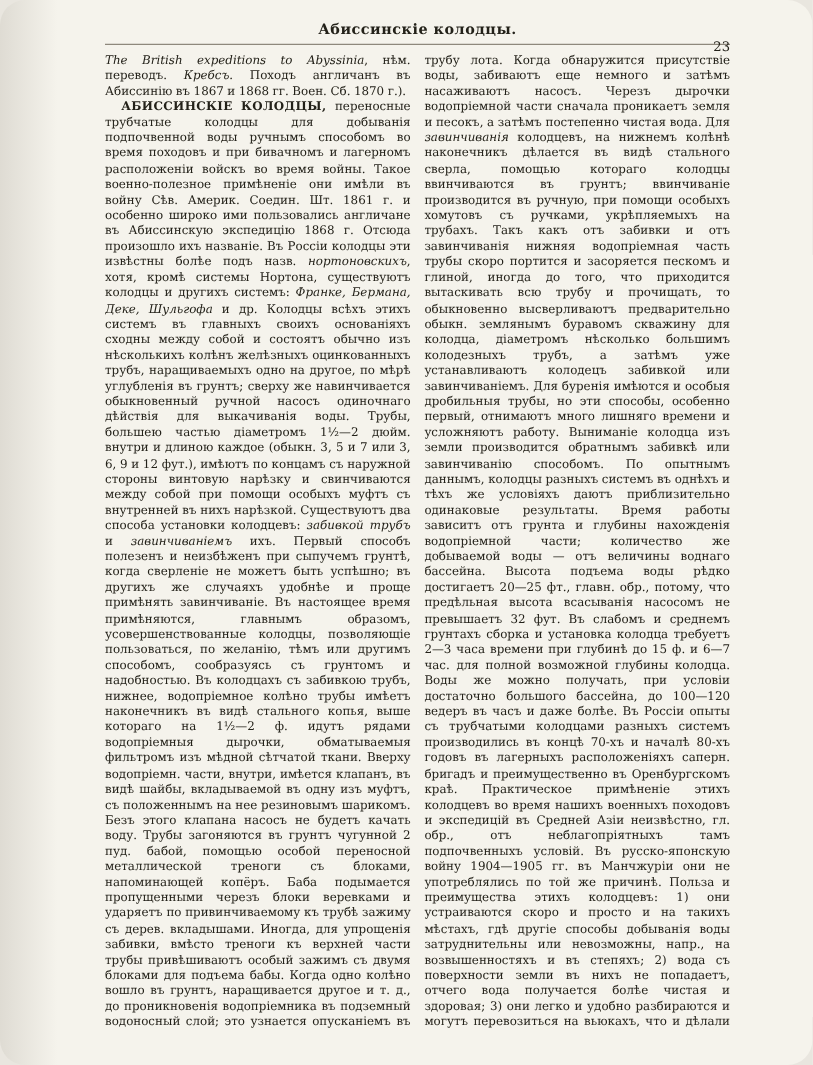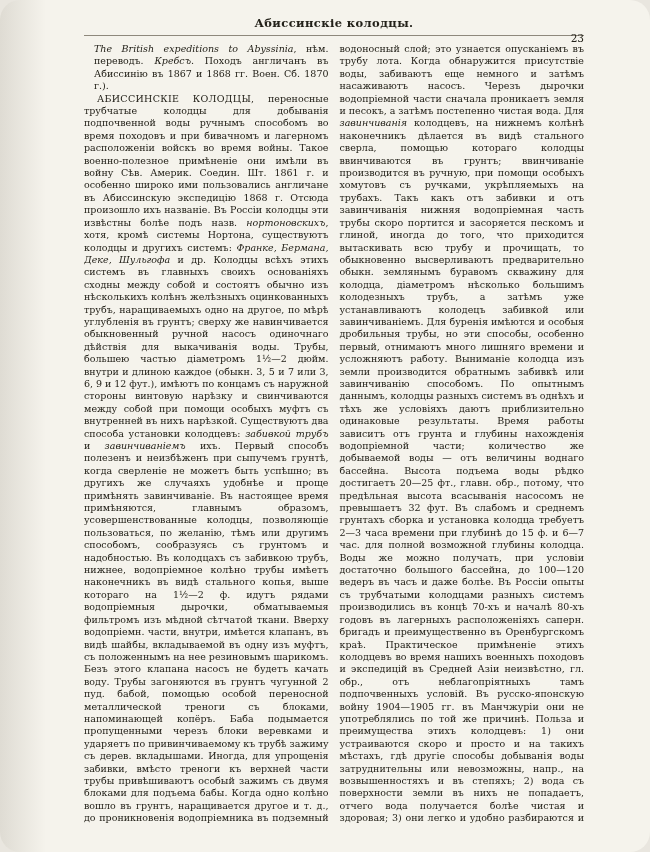--- a/index.html
+++ b/index.html
@@ -68,24 +68,23 @@
     word-spacing: -0.2px;
     hyphens: auto;
     -webkit-hyphens: auto;
   }
   .columns p {
     margin: 0;
     text-indent: 13px;
   }
   .columns p.no-indent {
     text-indent: 0;
-    margin-left: 10px;
   }
   .seg-bold {
-    font-weight: normal;
+    font-weight: bold;
     letter-spacing: 0.3px;
   }
   .seg-italic {
     font-style: italic;
   }
 </style>
 </head>
 <body>
 
 <div class="page">

